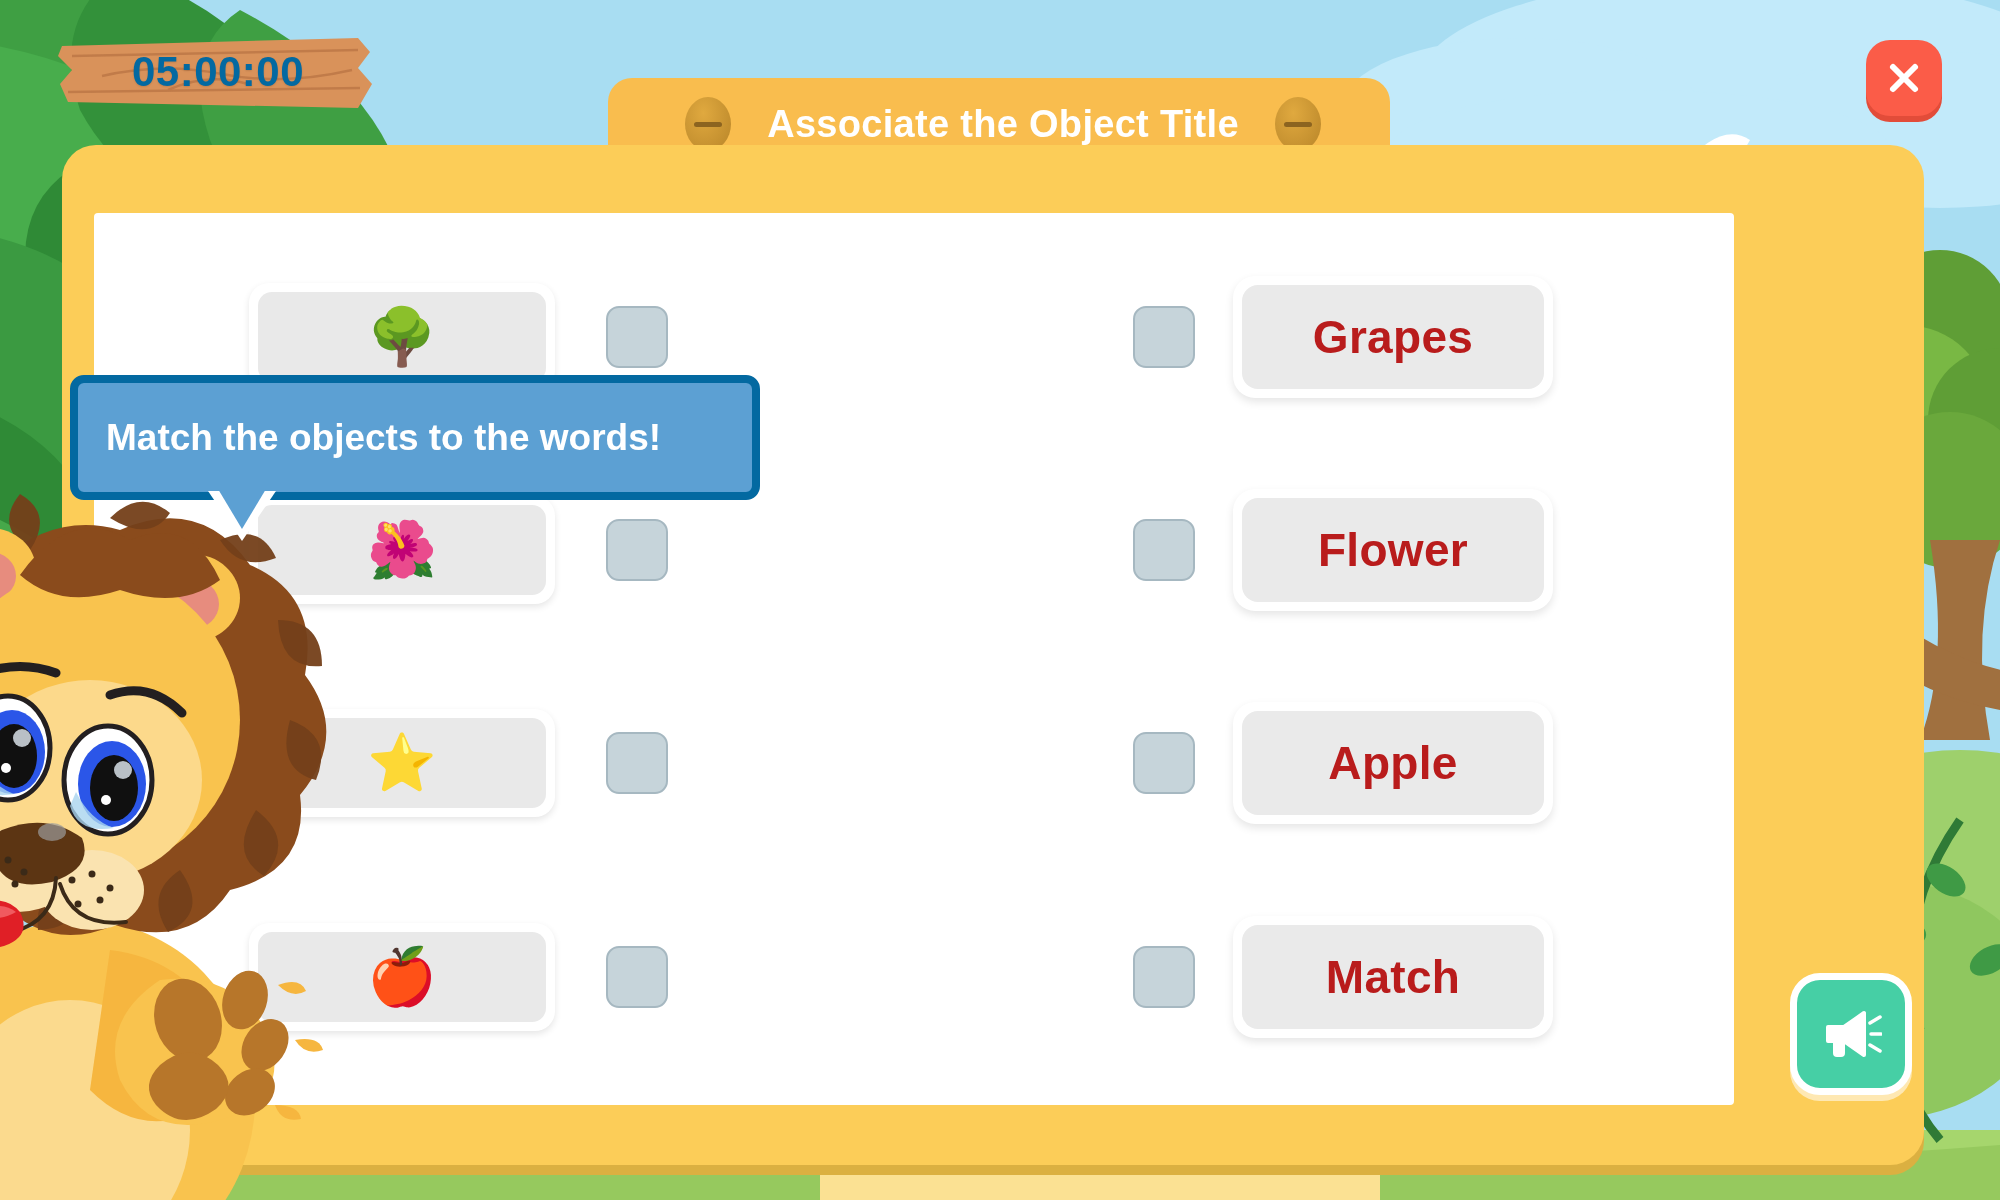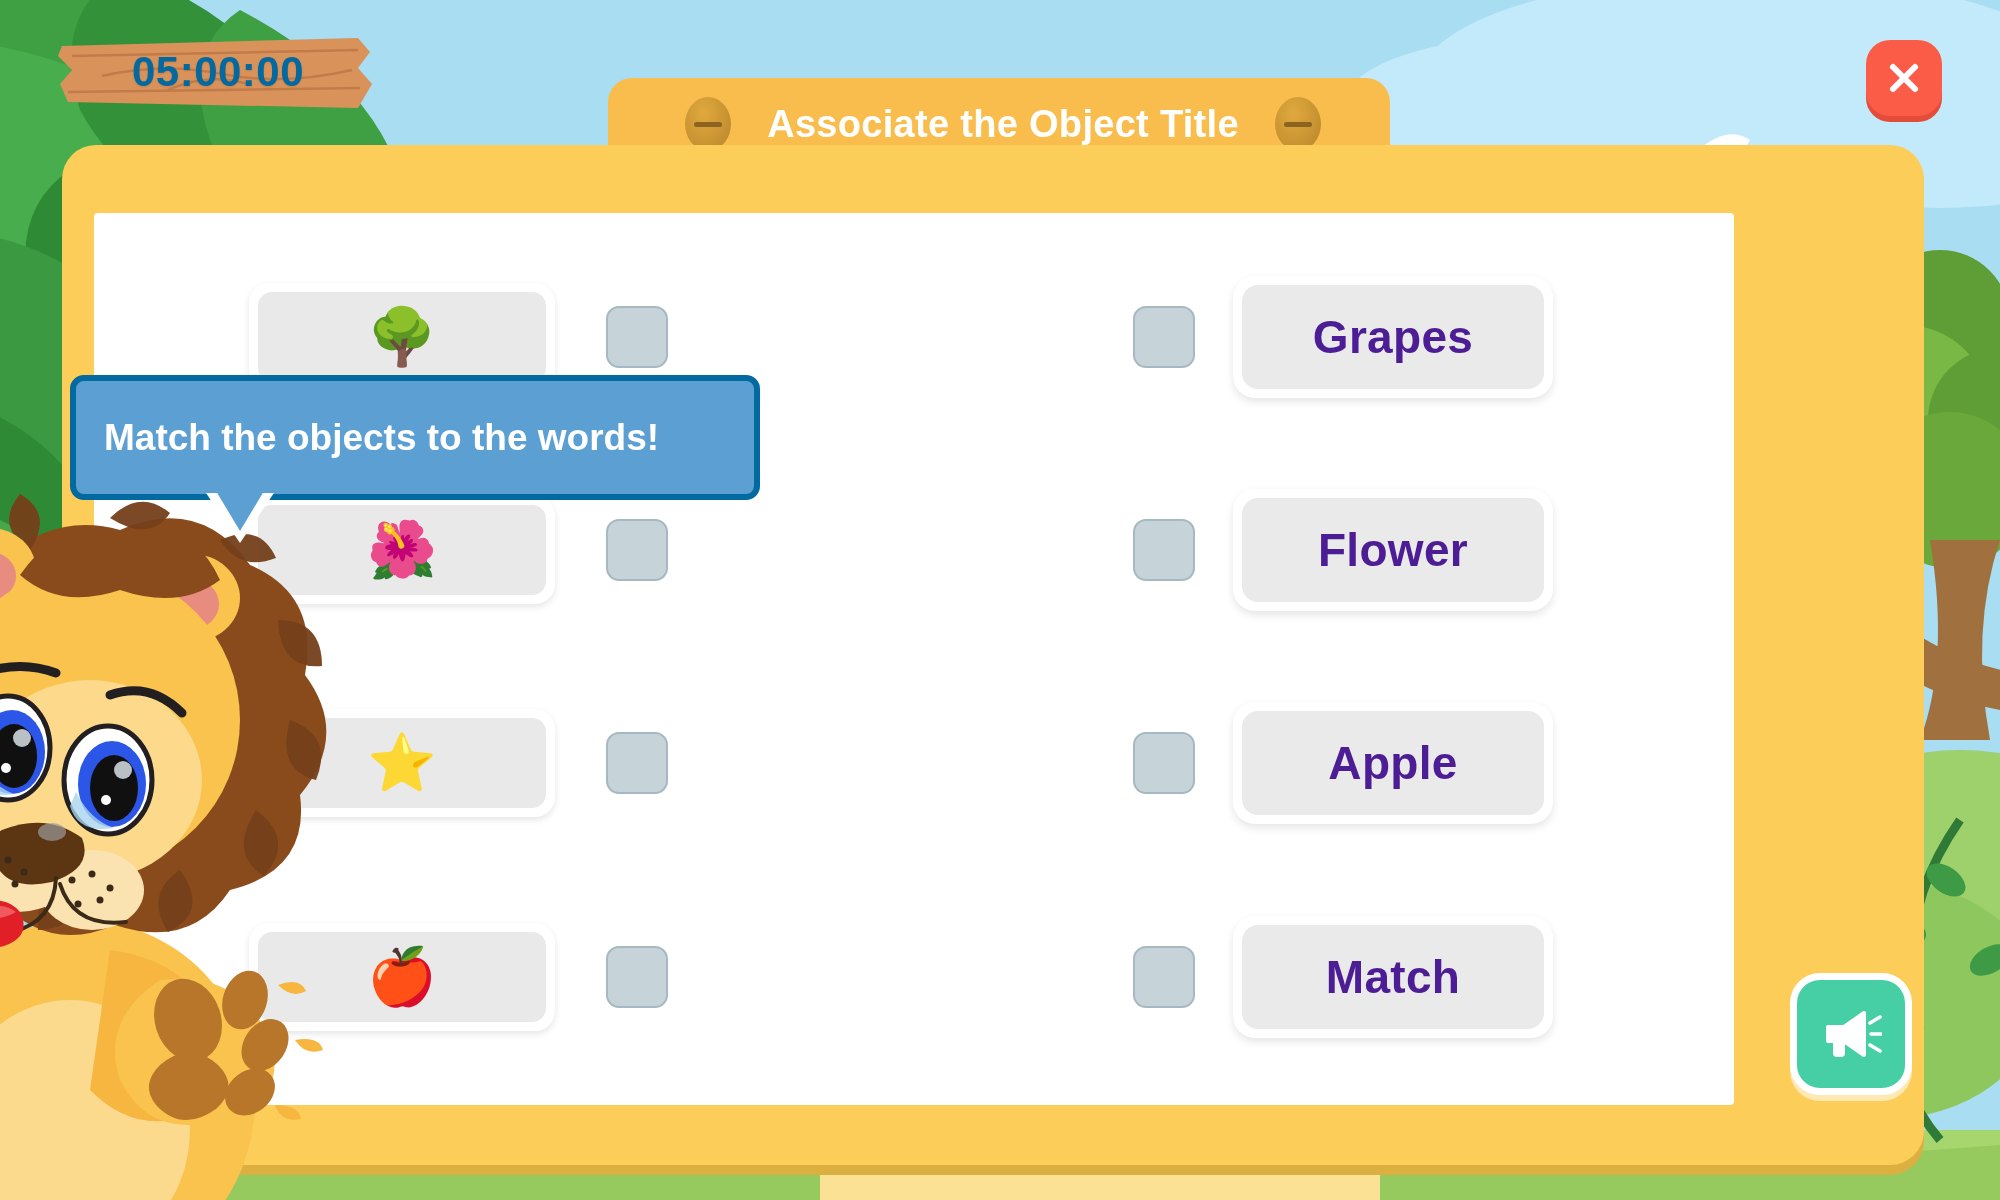--- a/index.html
+++ b/index.html
@@ -179,31 +179,31 @@
     width: 100%; height: 100%;
     background: #eaeaea;
     border-radius: 16px;
     display: flex;
     align-items: center;
     justify-content: center;
   }
   .word-label {
     font-size: 46px;
     font-weight: bold;
-    color: #4c1d95;
+    color: #b91c1c;
     letter-spacing: .3px;
   }
 
   
   #speech-bubble {
     position: absolute;
     left: 70px; top: 375px;
     width: 690px; height: 125px;
     background: #5ca0d3;
-    border: 6px solid #0369a1;
+    border: 8px solid #0369a1;
     border-radius: 14px;
     display: flex;
     align-items: center;
     z-index: 40;
   }
   #speech-text {
     color: #ffffff;
     font-size: 37px;
     font-weight: bold;
     padding-left: 28px;

